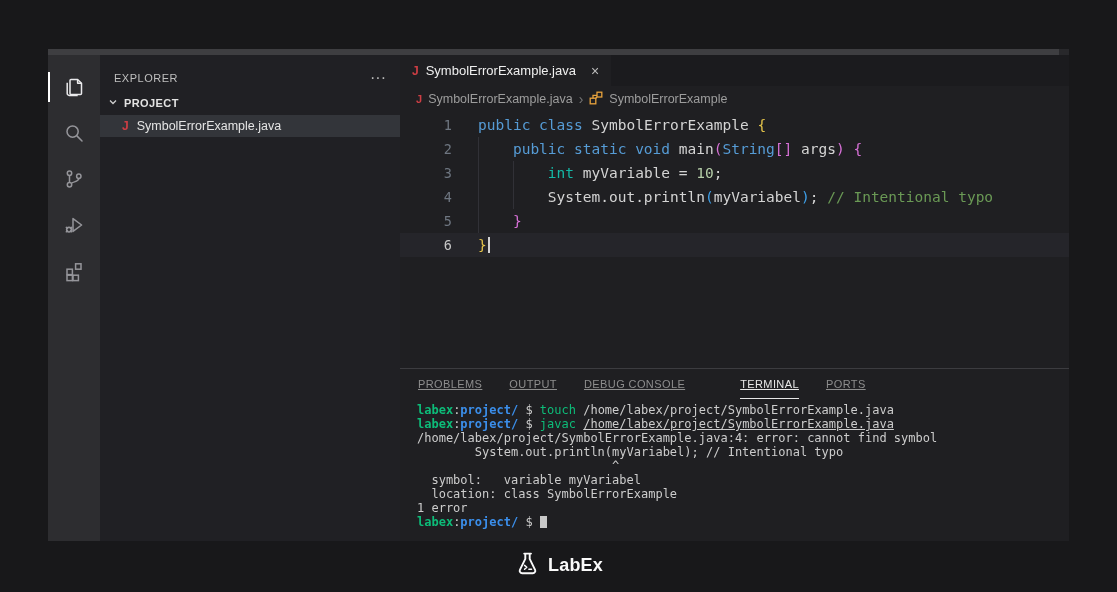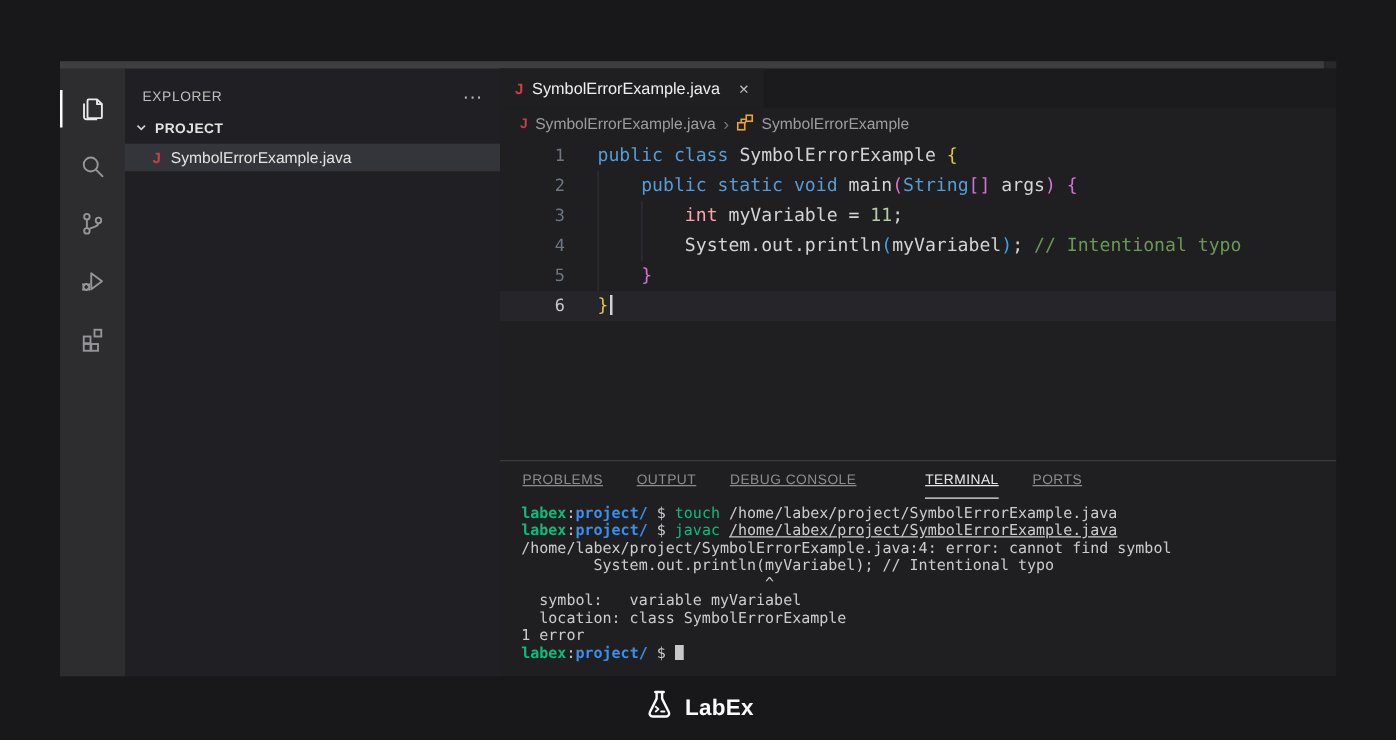--- a/index.html
+++ b/index.html
@@ -184,21 +184,21 @@
           </svg>
         </span>
         <span class="bc-item">SymbolErrorExample</span>
       </div>
 
       <div class="code" id="code-area">
         <div class="guide g1"></div>
         <div class="guide g2"></div>
       <div class="code-line"><span class="gutter">1</span><span class="ltext"><span style="color: rgb(86, 156, 214);">public class </span><span style="color: rgb(212, 212, 212);">SymbolErrorExample </span><span style="color: rgb(226, 194, 74);">{</span></span></div>
           <div class="code-line"><span class="gutter">2</span><span class="ltext"><span style="color: rgb(212, 212, 212);">    </span><span style="color: rgb(86, 156, 214);">public static void </span><span style="color: rgb(212, 212, 212);">main</span><span style="color: rgb(214, 112, 214);">(</span><span style="color: rgb(86, 156, 214);">String</span><span style="color: rgb(214, 112, 214);">[]</span><span style="color: rgb(212, 212, 212);"> args</span><span style="color: rgb(214, 112, 214);">)</span><span style="color: rgb(212, 212, 212);"> </span><span style="color: rgb(214, 112, 214);">{</span></span></div>
-          <div class="code-line"><span class="gutter">3</span><span class="ltext"><span style="color: rgb(212, 212, 212);">        </span><span style="color: #fca5a5;">int</span><span style="color: rgb(212, 212, 212); text-align: center;"> myVariable = </span><span style="color: rgb(181, 206, 168);">11</span><span style="color: rgb(212, 212, 212);">;</span></span></div>
+          <div class="code-line"><span class="gutter">3</span><span class="ltext"><span style="color: rgb(212, 212, 212);">        </span><span style="color: #14b8a6;">int</span><span style="color: rgb(212, 212, 212); text-align: center;"> myVariable = </span><span style="color: rgb(181, 206, 168);">10</span><span style="color: rgb(212, 212, 212);">;</span></span></div>
           <div class="code-line"><span class="gutter">4</span><span class="ltext"><span style="color: rgb(212, 212, 212);">        </span><span style="color: rgb(212, 212, 212);">System.out.println</span><span style="color: rgb(62, 159, 232);">(</span><span style="color: rgb(212, 212, 212);">myVariabel</span><span style="color: rgb(62, 159, 232);">)</span><span style="color: rgb(212, 212, 212);">; </span><span style="color: rgb(106, 153, 85);">// Intentional typo</span></span></div>
           <div class="code-line"><span class="gutter">5</span><span class="ltext"><span style="color: rgb(212, 212, 212);">    </span><span style="color: rgb(214, 112, 214);">}</span></span></div>
           <div class="code-line current"><span class="gutter">6</span><span class="ltext"><span style="color: rgb(226, 194, 74);">}</span><span class="caret"></span></span></div>
         </div>
 
       <div class="panel">
         <div class="panel-tabs" id="panel-tabs">
             <div class="ptab">PROBLEMS</div>
             <div class="ptab">OUTPUT</div>
             <div class="ptab">DEBUG CONSOLE</div>

